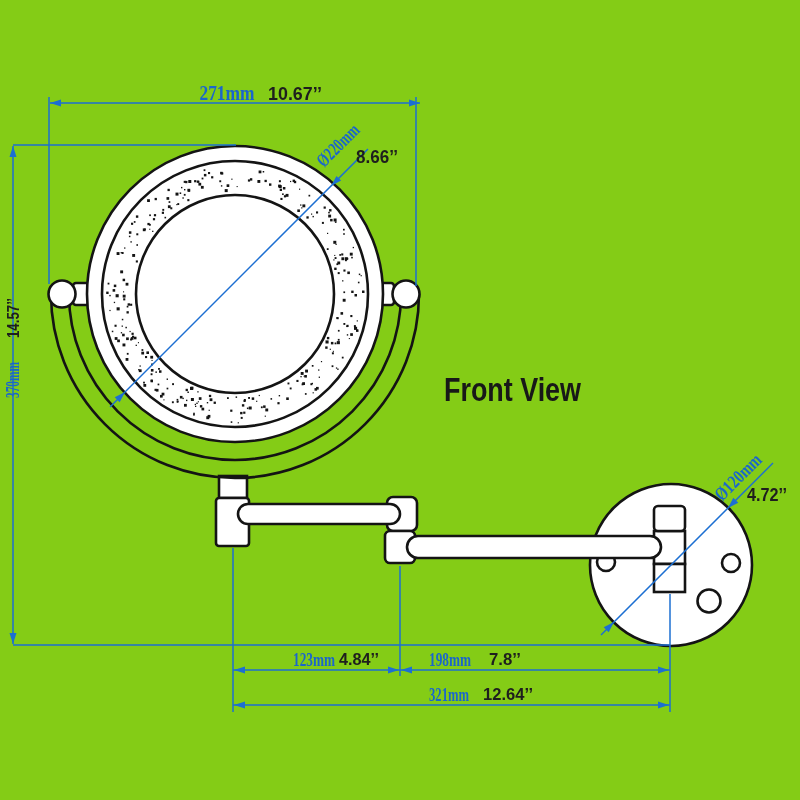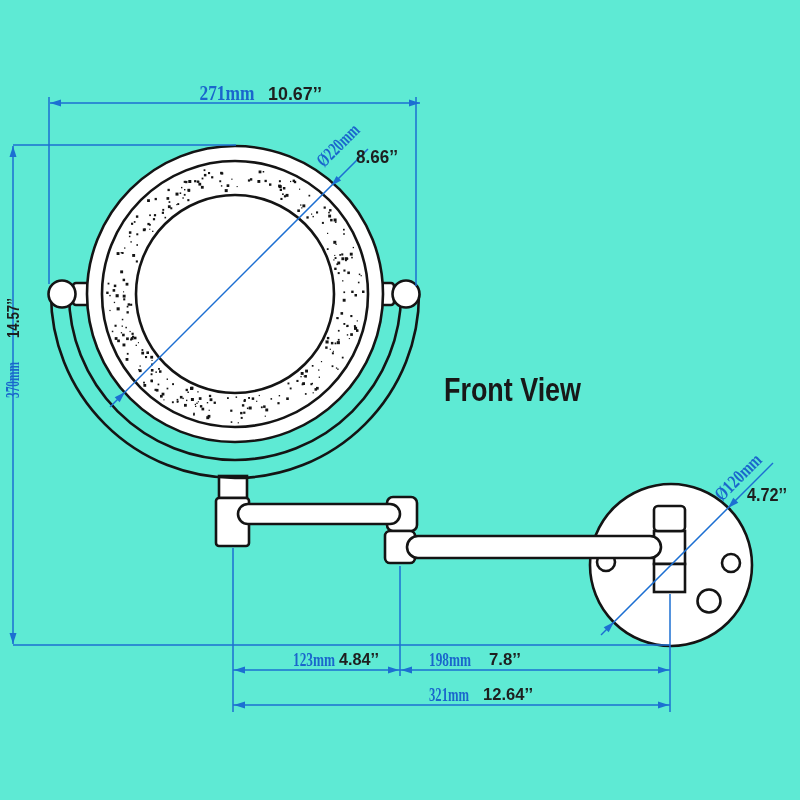--- a/index.html
+++ b/index.html
@@ -1,16 +1,16 @@
 <!DOCTYPE html>
 <html style="--dim: #1c6fd2; --dimtext: #1a66cc; --ink: #141414;"><head>
 <meta charset="utf-8">
 <style>
   html,body{margin:0;padding:0;background:#ffffff;}
-  .stage{position:relative;width:800px;height:800px;background:#5eead4;overflow:hidden;
+  .stage{position:relative;width:800px;height:800px;background:#84cc16;overflow:hidden;
          font-family:"Liberation Sans",sans-serif;}
   svg{display:block;}
   .ink{stroke:var(--ink,#141414);stroke-width:2.6;fill:none;}
   .inkf{stroke:var(--ink,#141414);stroke-width:2.6;fill:#ffffff;}
   .dim{stroke:var(--dim,#1c6fd2);stroke-width:1.5;fill:none;}
   .dimarrow{fill:var(--dim,#1c6fd2);stroke:none;}
   .dim-mm{font-family:"Liberation Serif",serif;font-weight:bold;fill:var(--dimtext,#1a66cc);}
   .dim-in{font-family:"Liberation Sans",sans-serif;font-weight:bold;fill:#1e1e1e;}
   .viewtitle{font-family:"Liberation Sans",sans-serif;font-weight:bold;fill:#181818;}
 </style>

